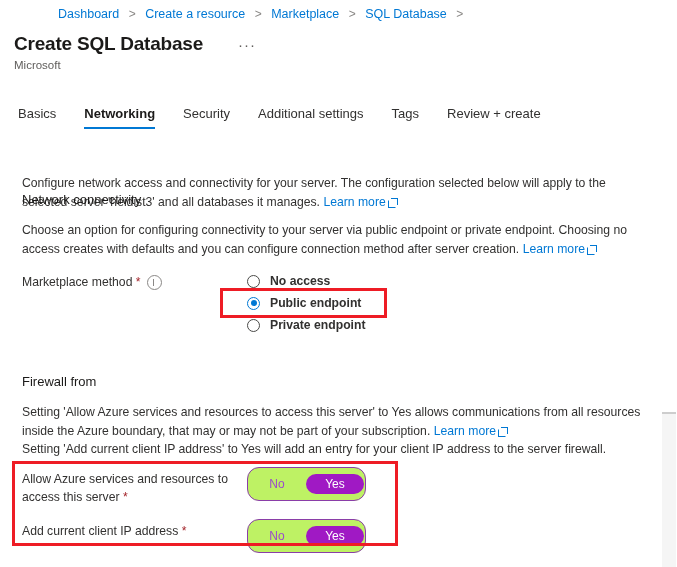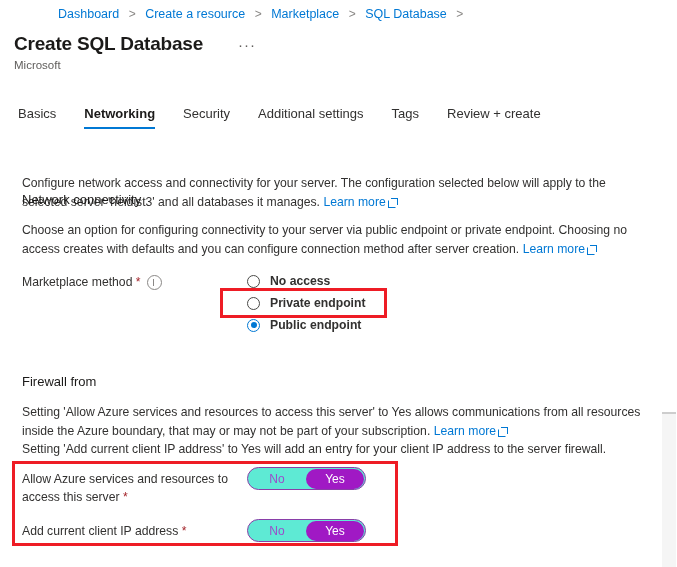--- a/index.html
+++ b/index.html
@@ -243,24 +243,24 @@
   .toggle-label {
     position: absolute;
     font-size: 12.2px;
     line-height: 17.5px;
     color: #323130;
     width: 215px;
   }
   .toggle {
     position: absolute;
     width: 119px;
-    height: 23px;
+    height: 34px;
     border: 1.3px solid #8a3ea8;
     border-radius: 12px;
-    background: #5eead4;
+    background: #bef264;
     box-sizing: border-box;
     cursor: pointer;
     display: flex;
     align-items: center;
   }
   .toggle .opt {
     flex: 1;
     text-align: center;
     font-size: 12px;
     line-height: 20px;
@@ -335,28 +335,28 @@
   <span>Marketplace method</span>
   <span class="req-star">*</span>
 </div>
 <div class="info-ico"></div>
 
 <div class="radio-group">
   <div class="radio-row">
     <span class="radio-circle"></span>
     <span class="radio-label">No access</span>
   </div>
+  <div class="radio-row checked">
+    <span class="radio-circle"></span>
+    <span class="radio-label">Public endpoint</span>
+  </div>
   <div class="radio-row">
     <span class="radio-circle"></span>
     <span class="radio-label">Private endpoint</span>
   </div>
-  <div class="radio-row checked">
-    <span class="radio-circle"></span>
-    <span class="radio-label">Public endpoint</span>
-  </div>
 </div>
 
 <div class="hl-box" id="hl-connectivity"></div>
 
 <div class="section-head" style="left:22px; top:373px;">Firewall from</div>
 
 <div class="para" style="left:22px; top:403px; width:628px;">
   <span>Setting 'Allow Azure services and resources to access this server' to Yes allows communications from all resources inside the Azure boundary, that may or may not be part of your subscription. </span><span class="lnk"><span>Learn more</span><span class="ext-ico"></span></span>
 </div>
 

